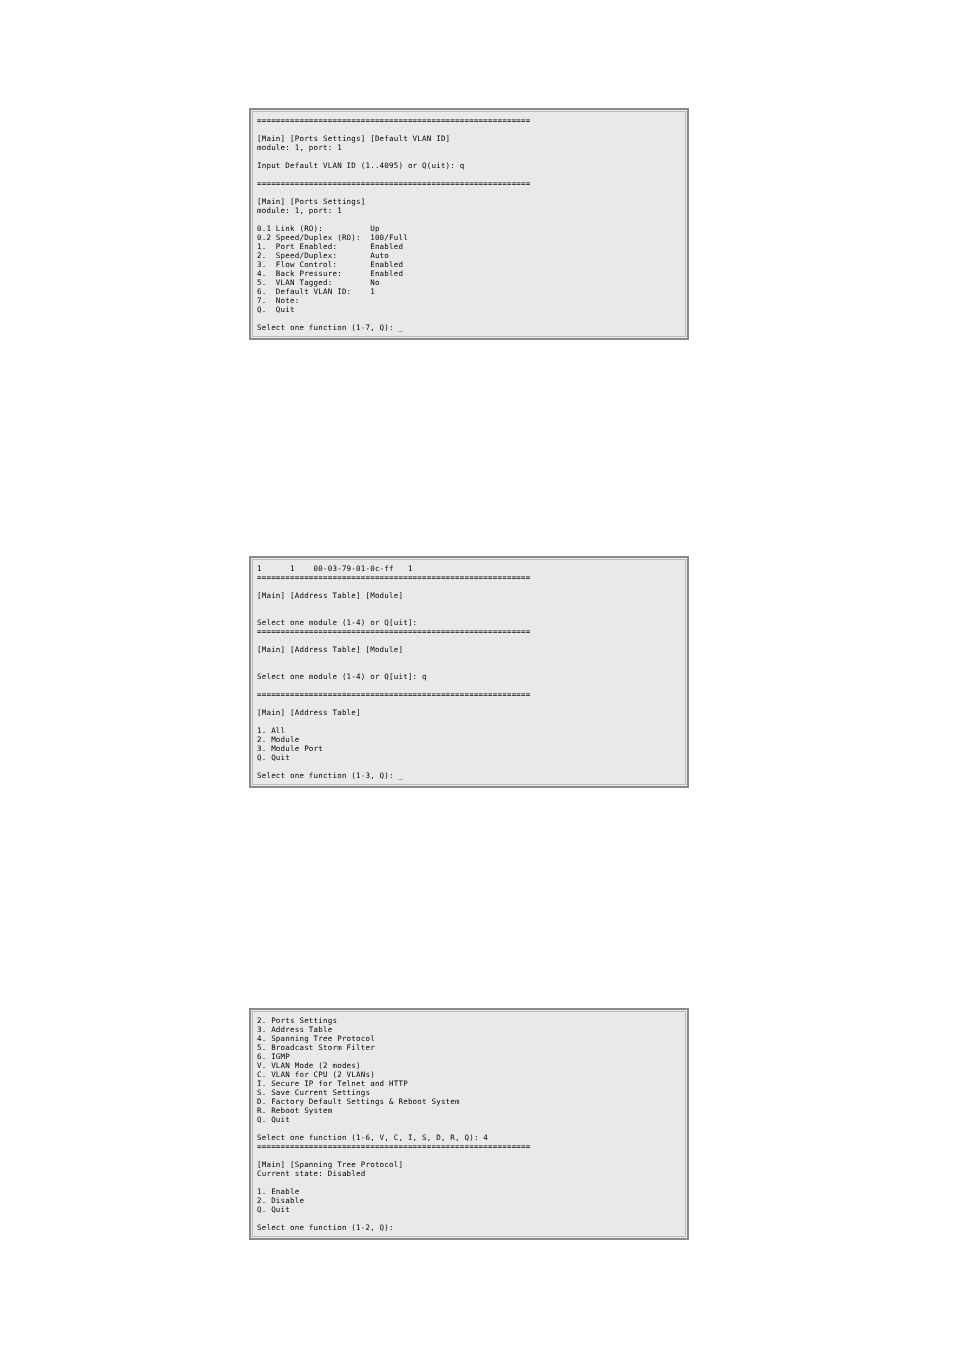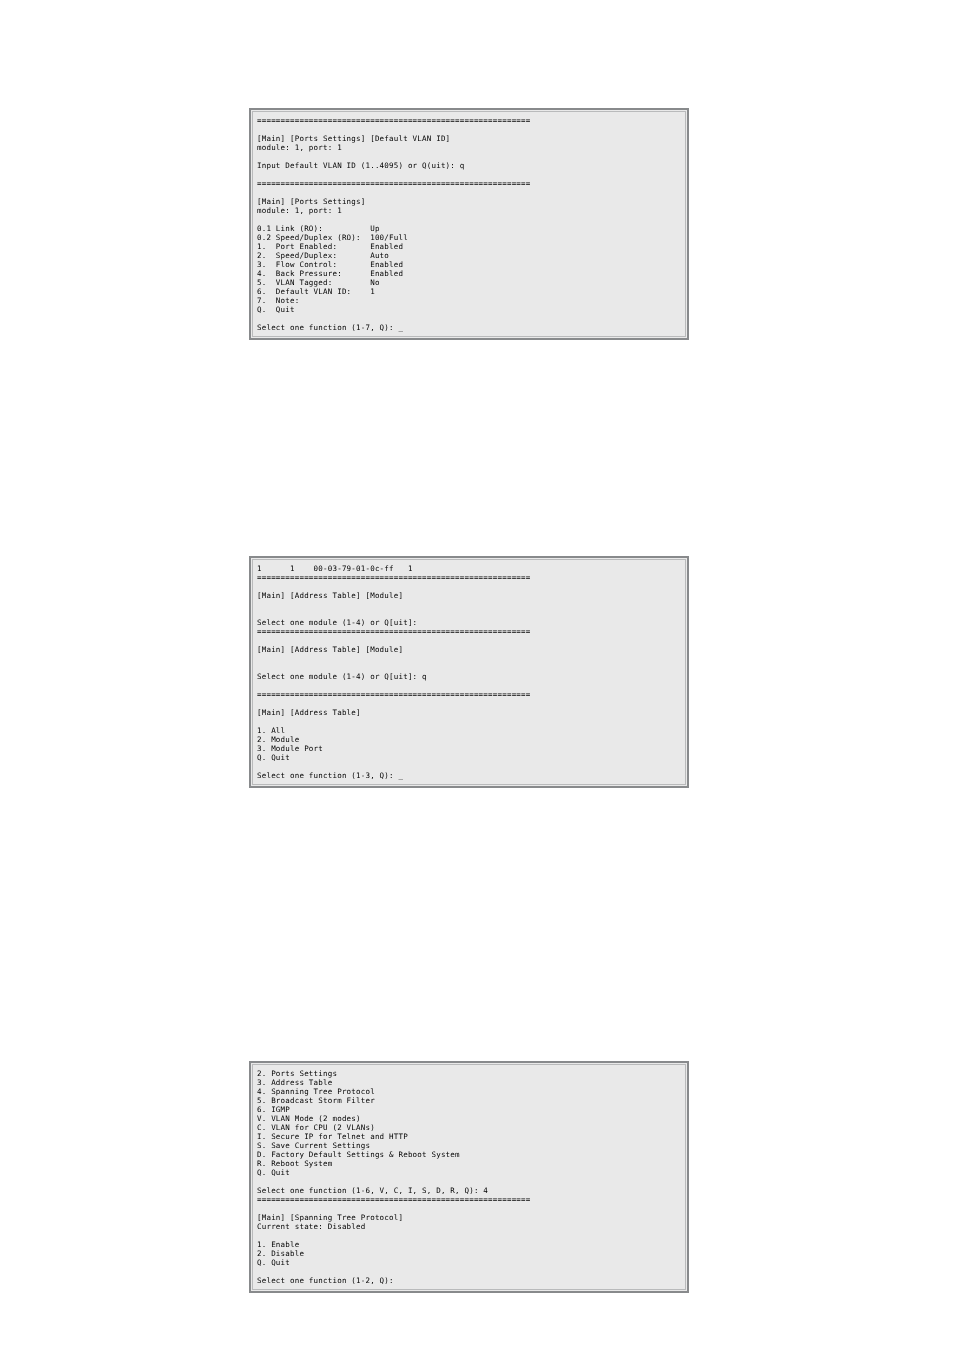--- a/index.html
+++ b/index.html
@@ -96,21 +96,21 @@
 1. All
 2. Module
 3. Module Port
 Q. Quit
 
 Select one function (1-3, Q): _</pre>
     </div>
   </div>
 </div>
 
-<div class="panel-wrap" style="top:1061px;">
+<div class="panel-wrap" style="top:1008px;">
   <div class="panel-outer">
     <div class="panel-inner">
       <pre class="term">2. Ports Settings
 3. Address Table
 4. Spanning Tree Protocol
 5. Broadcast Storm Filter
 6. IGMP
 V. VLAN Mode (2 modes)
 C. VLAN for CPU (2 VLANs)
 I. Secure IP for Telnet and HTTP

